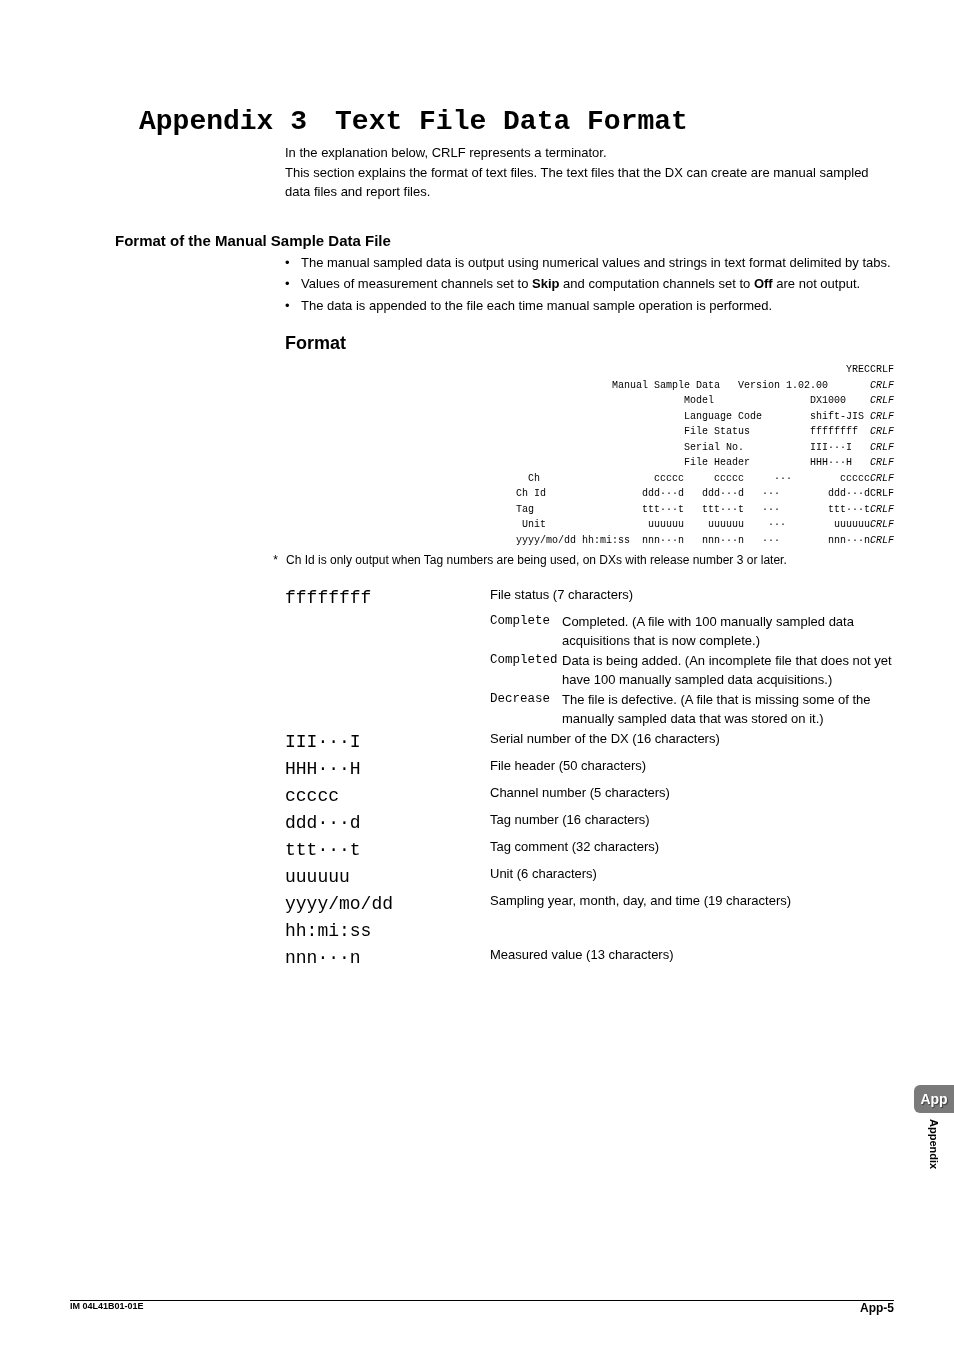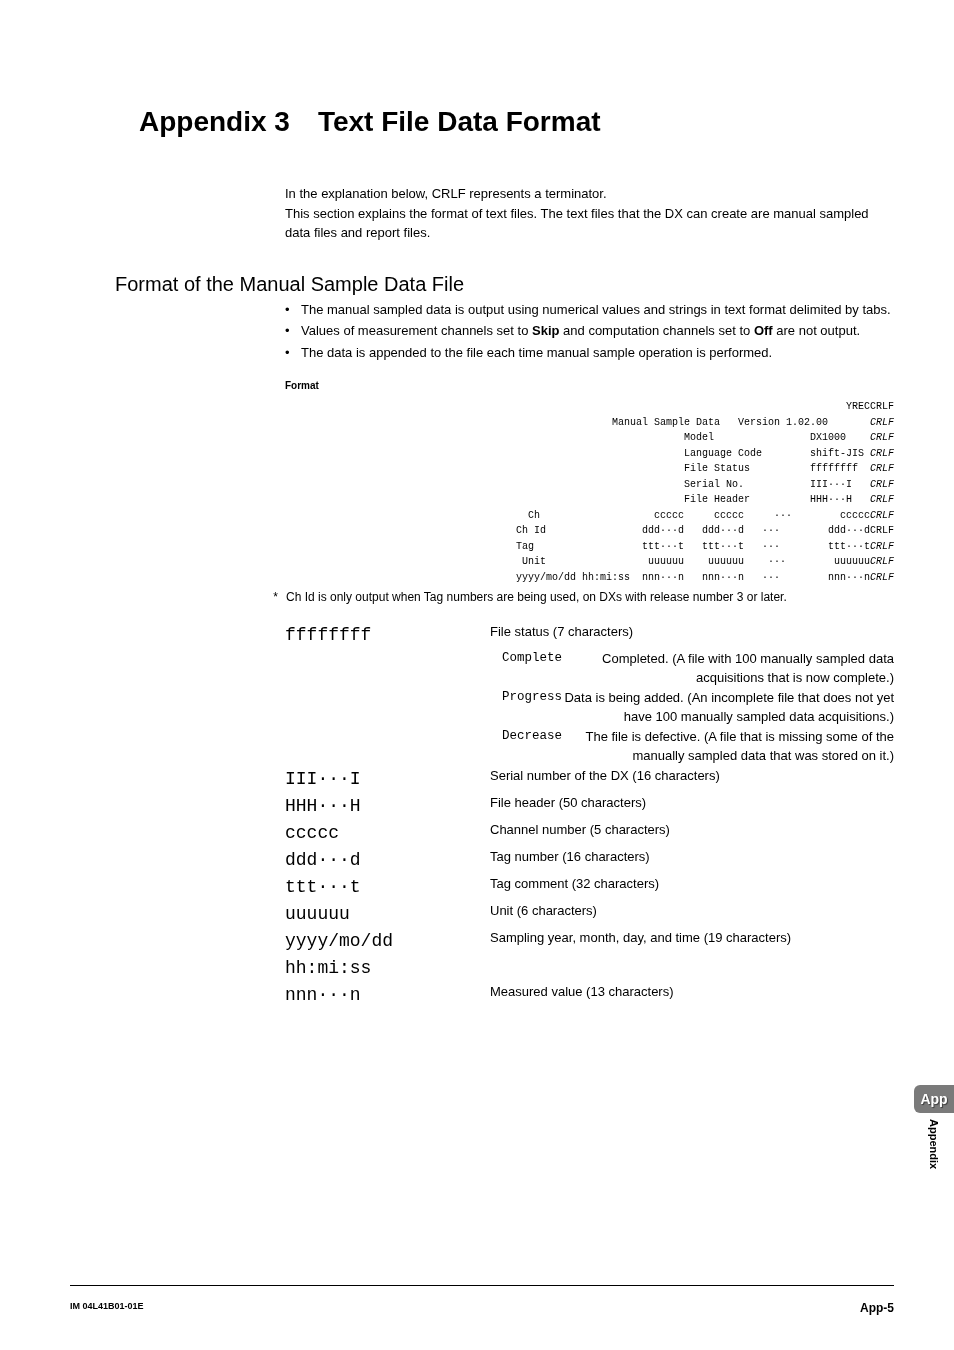--- a/index.html
+++ b/index.html
@@ -13,41 +13,41 @@
       font-size: 13px;
     }
     .page {
       padding: 100px 60px 40px 70px;
       position: relative;
       height: 100%;
     }
     .title-block {
       display: flex;
       align-items: flex-end;
-      margin-bottom: 40px;
       margin-left: 45px;
+      font-family: Liberation Mono, monospace;
     }
     .title-bar {
       width: 14px;
       background: #000;
       margin-right: 10px;
     }
     .title-text {
       font-size: 28px;
       font-weight: bold;
       padding: 6px 0;
     }
     .intro {
       margin-left: 215px;
       margin-bottom: 30px;
       line-height: 1.5;
     }
     .section-heading {
-      font-size: 20px;
-      font-weight: normal;
+      font-size: 15px;
+      font-weight: bold;
       margin-left: 45px;
       margin-bottom: 4px;
     }
     .bullets {
       margin-left: 215px;
       margin-bottom: 18px;
     }
     .bullet-row {
       display: flex;
       line-height: 1.5;
@@ -55,21 +55,21 @@
     }
     .bullet-mark {
       width: 16px;
       flex-shrink: 0;
     }
     .bullet-text { flex: 1; }
     .subheading {
       font-weight: bold;
       margin-left: 215px;
       margin-bottom: 8px;
-      font-size: 10px;
+      font-size: 18px;
     }
     .format-block {
       font-family: "Courier New", Courier, monospace;
       font-size: 10px;
       margin-left: 70px;
       line-height: 1.55;
       white-space: pre;
       margin-bottom: 4px;
       text-align: right;
     }
@@ -99,21 +99,20 @@
     .desc-key {
       font-family: "Courier New", Courier, monospace;
       font-size: 18px;
       width: 205px;
       flex-shrink: 0;
     }
     .desc-val { flex: 1; }
     .sub-row {
       display: flex;
       line-height: 1.5;
-      text-align: right;
     }
     .sub-key {
       font-family: "Courier New", Courier, monospace;
       font-size: 12.5px;
       width: 72px;
       flex-shrink: 0;
     }
     .sub-val { flex: 1; }
     .side-tab {
       position: absolute;
@@ -137,21 +136,21 @@
       font-size: 11px;
       font-weight: bold;
       padding: 6px 0 0 14px;
     }
     .footer {
       position: absolute;
       bottom: 35px;
       left: 70px;
       right: 60px;
       border-top: 1px solid #000;
-      padding-top: 15px;
+      padding-top: 0;
       display: flex;
       justify-content: space-between;
       font-size: 9px;
       font-weight: bold;
     }
     .footer-right { font-size: 12px; }
   </style>
 </head>
 <body>
 
@@ -214,21 +213,21 @@
           <div class="sub-row">
             <div class="sub-key">Complete</div>
             <div class="sub-val">Completed. (A file with 100 manually sampled data acquisitions that is now complete.)</div>
           </div>
         </div>
       </div>
       <div class="desc-row">
         <div class="desc-key"></div>
         <div class="desc-val">
           <div class="sub-row">
-            <div class="sub-key">Progress</div>
+            <div class="sub-key">Completed</div>
             <div class="sub-val">Data is being added. (An incomplete file that does not yet have 100 manually sampled data acquisitions.)</div>
           </div>
         </div>
       </div>
       <div class="desc-row">
         <div class="desc-key"></div>
         <div class="desc-val">
           <div class="sub-row">
             <div class="sub-key">Decrease</div>
             <div class="sub-val">The file is defective. (A file that is missing some of the manually sampled data that was stored on it.)</div>

